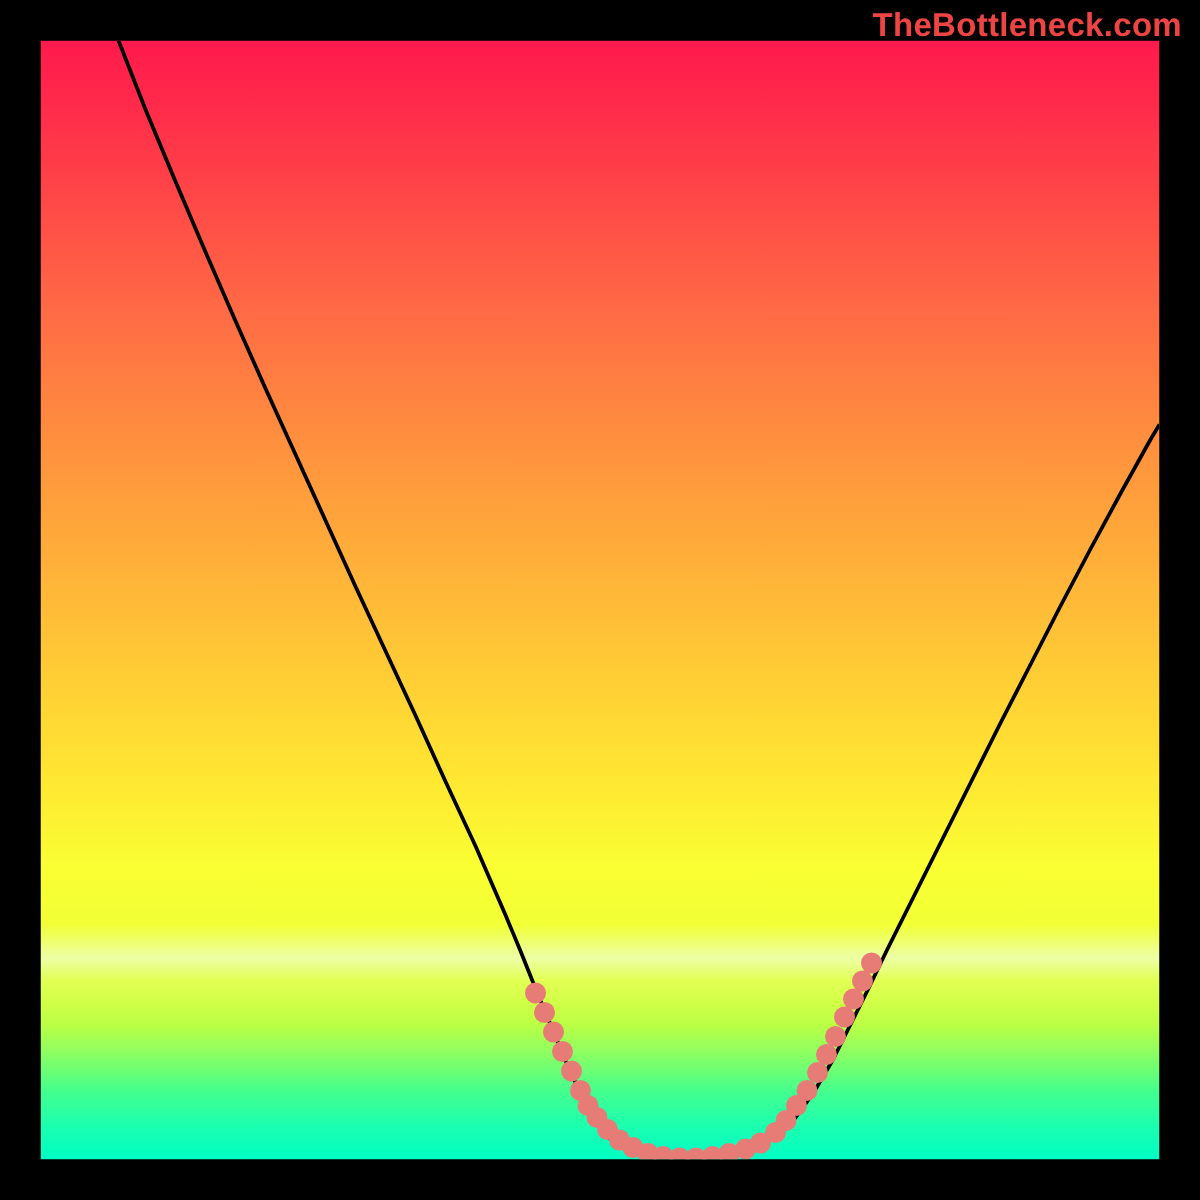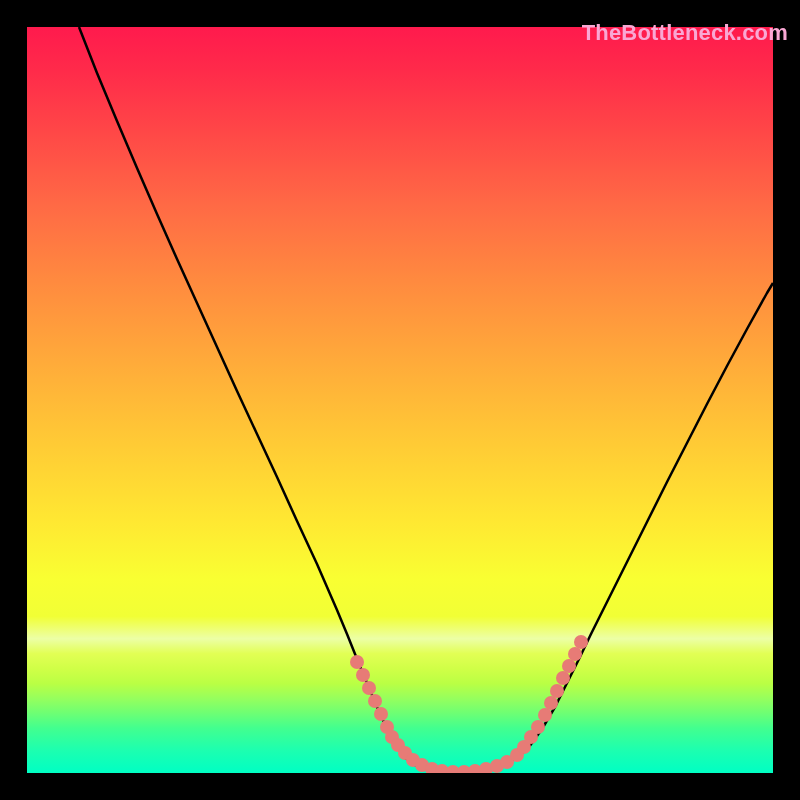--- a/index.html
+++ b/index.html
@@ -14,23 +14,23 @@
   .frame {
     position: absolute;
     left: 0;
     top: 0;
     width: 800px;
     height: 800px;
     background: #000;
   }
   .watermark {
     position: absolute;
-    top: 20px;
+    top: 4px;
     right: 12px;
-    color: #f9a8d4;
+    color: #ef4444;
     font-size: 22px;
     font-weight: 600;
     letter-spacing: 0.2px;
     z-index: 50;
   }
   .plot {
     position: absolute;
     left: 27px;
     top: 27px;
     width: 746px;

